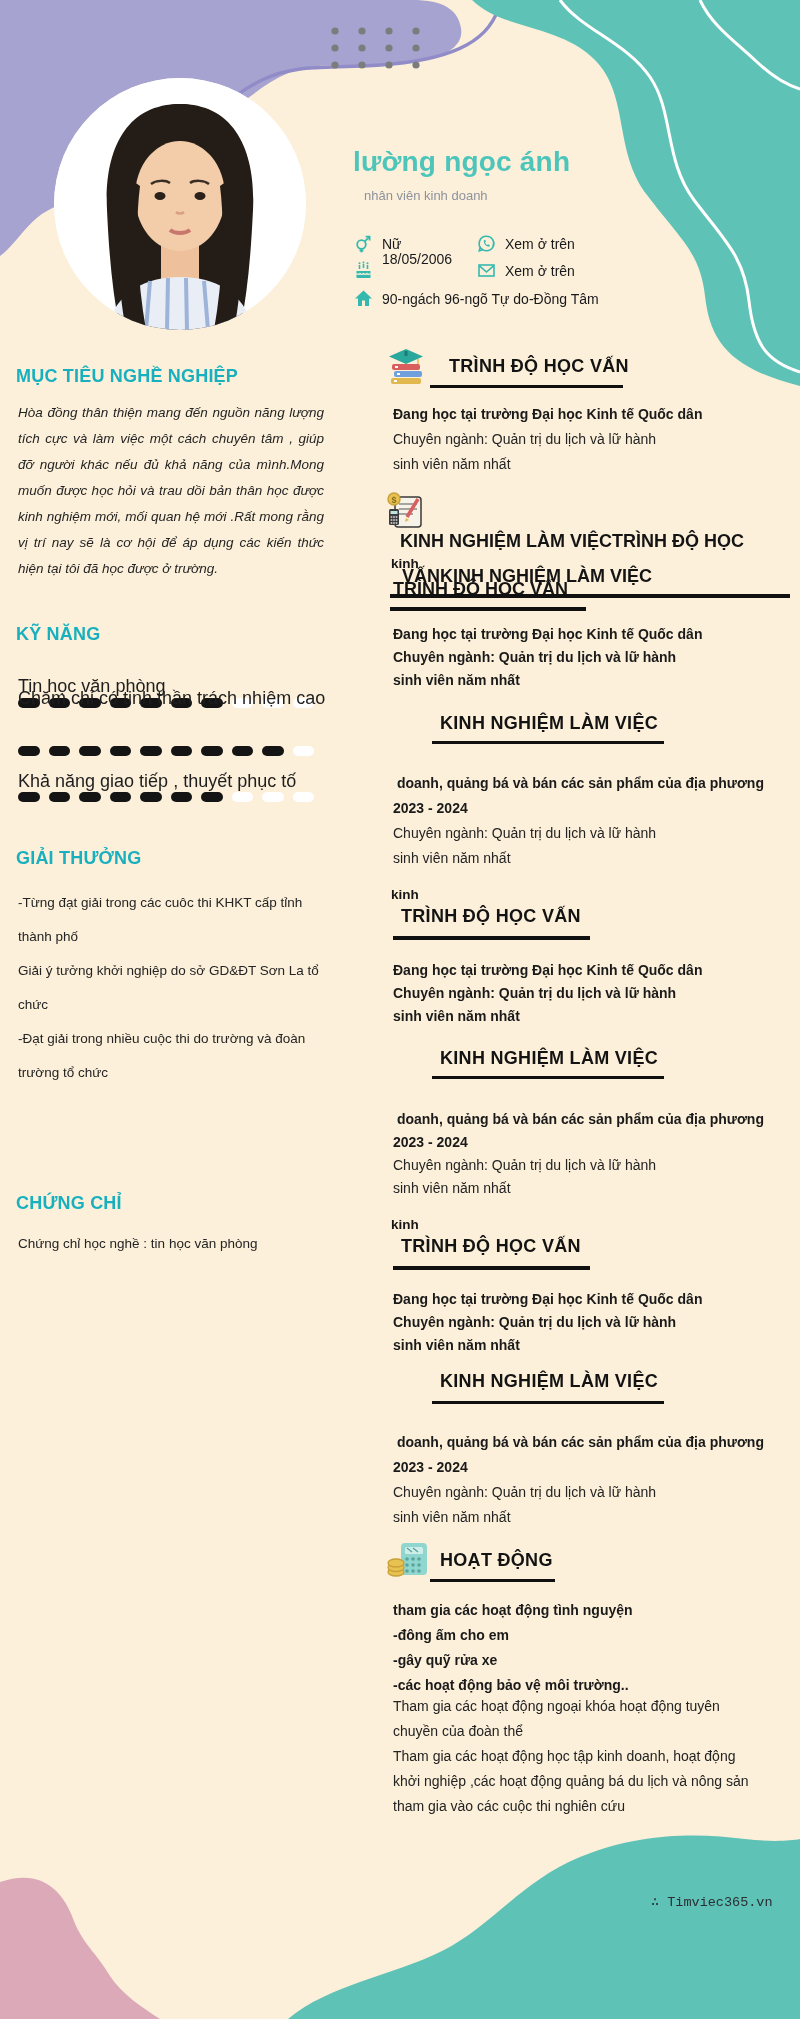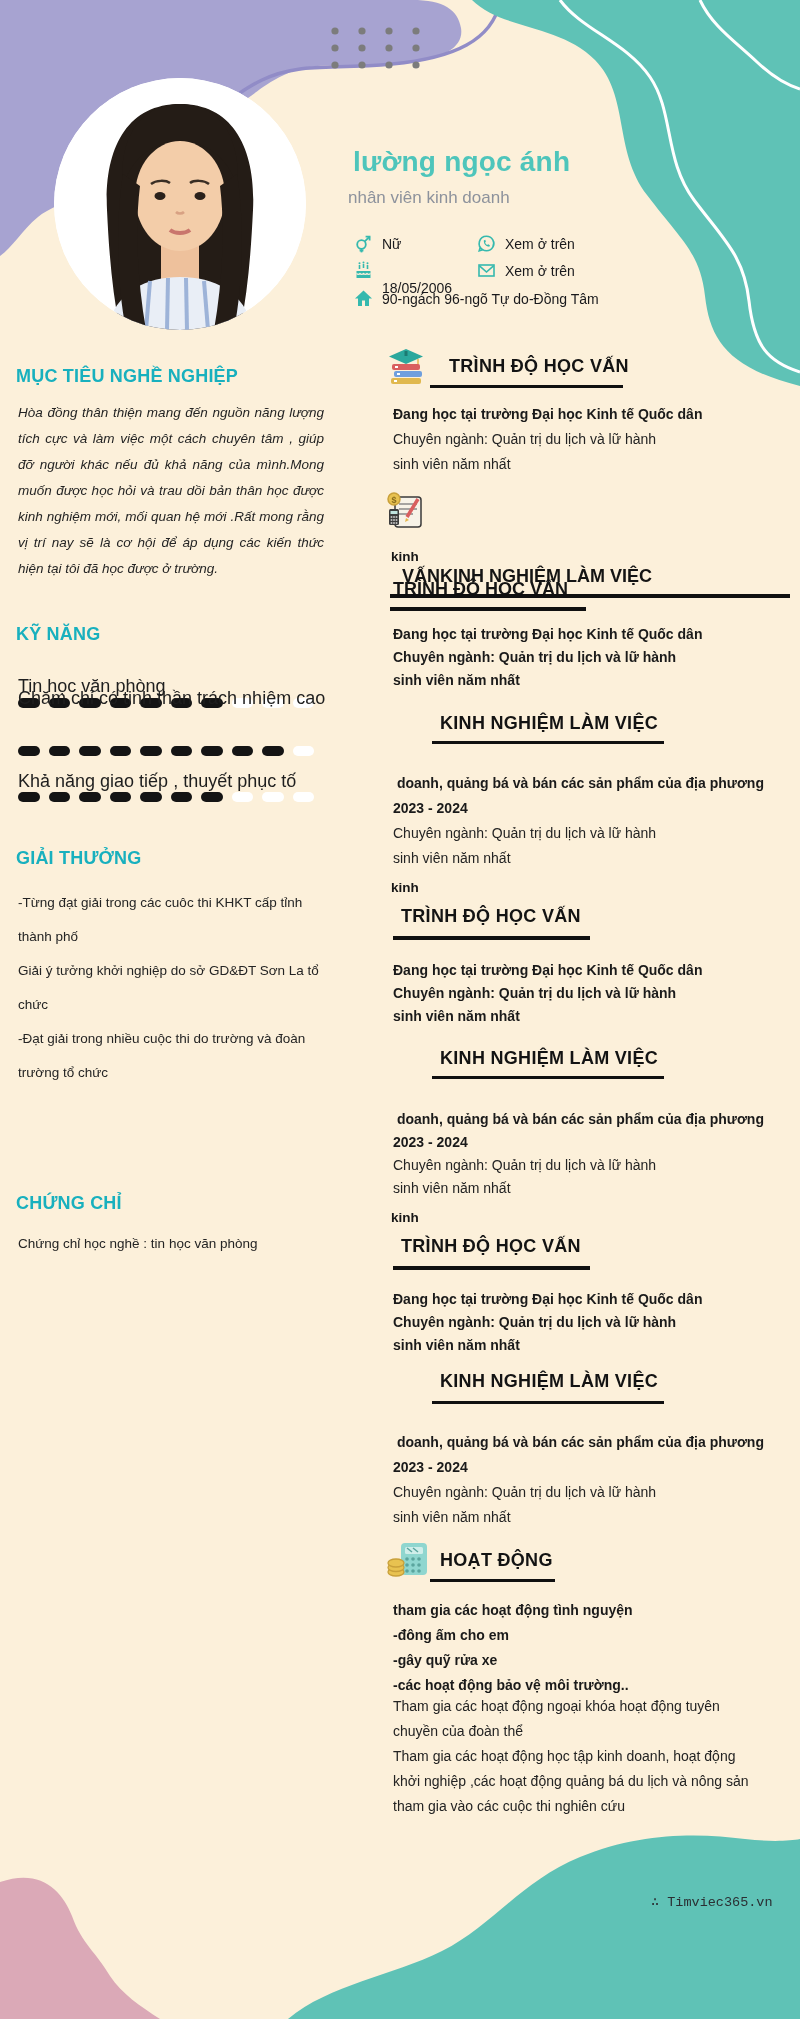--- a/index.html
+++ b/index.html
@@ -3,40 +3,40 @@
 <meta charset="utf-8">
 <style>
   html,body{margin:0;padding:0;}
   body{font-family:"Liberation Sans","DejaVu Sans",sans-serif;}
   #cv{position:relative;width:800px;height:2019px;background:#fcf0da;overflow:hidden;}
   .abs{position:absolute;}
   svg{display:block;}
   
   .photo{position:absolute;left:54px;top:78px;width:252px;height:252px;border-radius:50%;overflow:hidden;background:#fff;}
   .name{position:absolute;left:353px;top:146px;font-size:28px;font-weight:bold;color:#4ec5bb;letter-spacing:.2px;}
-  .subtitle{position:absolute;left:348px;top:188px;font-size:17px;color:#8d929c;}
+  .subtitle{position:absolute;left:364px;top:188px;font-size:13px;color:#8d929c;}
   .c-icon{position:absolute;width:19px;height:19px;}
   .c-text{position:absolute;font-size:14px;color:#19191c;white-space:nowrap;}
   
   .lhead{position:absolute;left:16px;font-size:18px;font-weight:bold;color:#18b0be;letter-spacing:.2px;white-space:nowrap;}
   .lbody{position:absolute;left:18px;width:306px;font-size:13.5px;color:#242424;line-height:26px;text-align:justify;}
   .awline{margin:0 0 0 0;line-height:34px;}
   .sk-label{position:absolute;left:18px;font-size:18px;color:#1e1e1e;white-space:nowrap;}
   .pillrow{position:absolute;left:18px;display:flex;gap:9px;}
   .pill{width:21.5px;height:10px;border-radius:5px;background:#fff;}
   .pill.on{background:#141414;}
   
   .rhead{position:absolute;font-size:18px;font-weight:bold;color:#131313;letter-spacing:.3px;white-space:nowrap;}
   .rule{position:absolute;height:3px;background:#101010;}
   .rblock{position:absolute;left:393px;width:402px;font-size:14px;color:#232323;}
   .rblock div{line-height:25px;}
   .lh23 div{line-height:23px;}
   .b{font-weight:bold;color:#1a1a1a;}
   .pre{white-space:pre-wrap;}
-  .kinh{position:absolute;left:391px;font-size:13.5px;font-weight:bold;color:#161616;}
+  .kinh{position:absolute;left:391px;font-size:13.5px;font-weight:bold;color:#161616;margin-top:7px;}
   .jumble{font-weight:bold;color:#141414;white-space:nowrap;}
   .watermark{position:absolute;left:651px;top:1893px;font-family:"Liberation Mono","DejaVu Sans Mono",monospace;font-size:13.5px;color:#2b2f33;white-space:nowrap;}
 </style>
 </head>
 <body>
 
 <div id="cv">
 
   <svg class="abs" style="left:0;top:0;" width="800" height="2019" viewBox="0 0 800 2019">
 
@@ -119,21 +119,21 @@
       <line x1="5.5" y1="4" x2="5.5" y2="8"></line>
         <line x1="9.5" y1="3" x2="9.5" y2="7"></line>
         <line x1="13.5" y1="4" x2="13.5" y2="8"></line>
     </g>
     <circle cx="5.5" cy="2.2" r="1" fill="#35b9ae"></circle>
       <circle cx="9.5" cy="1.4" r="1" fill="#35b9ae"></circle>
       <circle cx="13.5" cy="2.2" r="1" fill="#35b9ae"></circle>
     <path d="M2.5 10 h14 v7 h-14 Z" fill="#35b9ae"></path>
     <path d="M2.5 12.5 c1.2 1.2 2.3 1.2 3.5 0 c1.2 1.2 2.3 1.2 3.5 0 c1.2 1.2 2.3 1.2 3.5 0 c1.2 1.2 2.3 1.2 3.5 0" fill="none" stroke="#fcf0da" stroke-width="1.2"></path>
   </svg>
-  <div class="c-text" style="left:382px;top:280px;">18/05/2006</div>
+  <div class="c-text" style="left:382px;top:251px;">18/05/2006</div>
 
   <svg class="c-icon" style="left:477px;top:261px;" viewBox="0 0 19 19">
     <rect x="2" y="4" width="15" height="11" fill="none" stroke="#35b9ae" stroke-width="1.6"></rect>
     <path d="M2.5 4.8 L9.5 11 L16.5 4.8" fill="none" stroke="#35b9ae" stroke-width="1.6"></path>
   </svg>
   <div class="c-text" style="left:505px;top:263px;">Xem ở trên</div>
 
   <svg class="c-icon" style="left:354px;top:289px;" viewBox="0 0 19 19">
     <path d="M9.5 1.5 L18 9.5 H15 V17 H11 V11.5 H8 V17 H4 V9.5 H1 Z" fill="#35b9ae"></path>
   </svg>
@@ -230,20 +230,21 @@
         <circle cx="7" cy="26" r="1"></circle>
         <circle cx="9.5" cy="26" r="1"></circle>
         <circle cx="4.5" cy="29" r="1"></circle>
         <circle cx="7" cy="29" r="1"></circle>
         <circle cx="9.5" cy="29" r="1"></circle>
         <circle cx="4.5" cy="32" r="1"></circle>
         <circle cx="7" cy="32" r="1"></circle>
         <circle cx="9.5" cy="32" r="1"></circle>
       </g>
   </svg>
+  <div class="abs jumble" style="left:400px;top:531px;font-size:18px;">KINH NGHIỆM LÀM VIỆCTRÌNH ĐỘ HỌC</div>
   <div class="kinh" style="top:549px;">kinh</div>
   <div class="abs jumble" style="left:402px;top:566px;font-size:18px;">VẤNKINH NGHIỆM LÀM VIỆC</div>
   <div class="abs jumble" style="left:393px;top:579px;font-size:18px;">TRÌNH ĐỘ HỌC VẤN</div>
   <div class="rule" style="left:390px;top:594px;width:400px;height:3.5px;"></div>
   <div class="rule" style="left:390px;top:607px;width:196px;height:3.5px;"></div>
 
   <div class="rblock lh23" style="top:623px;">
     <div class="b">Đang học tại trường Đại học Kinh tế Quốc dân</div>
     <div class="b">Chuyên ngành: Quản trị du lịch và lữ hành</div>
     <div class="b">sinh viên năm nhất</div>

